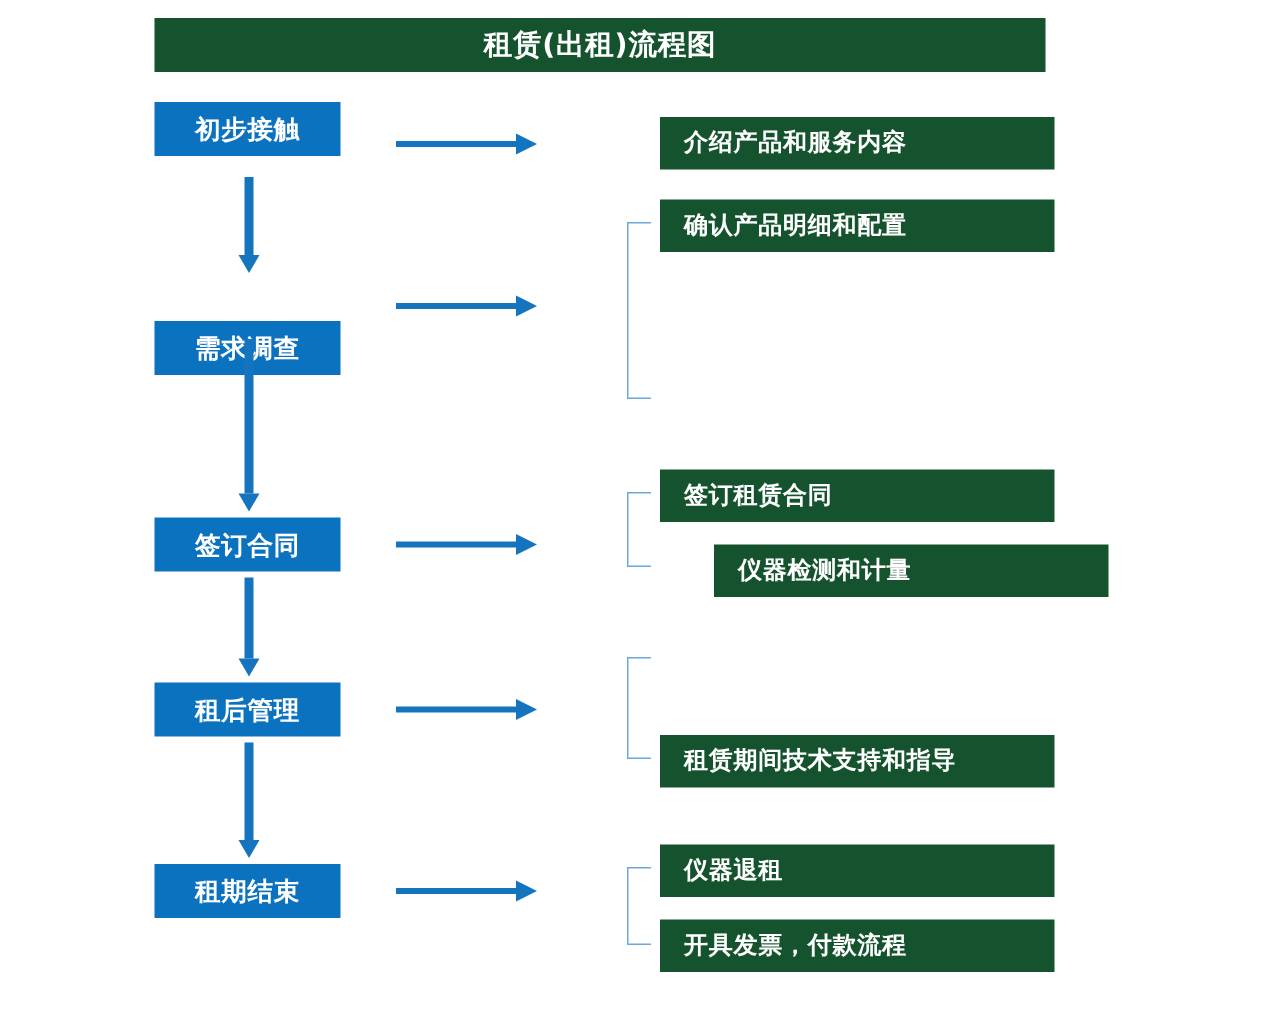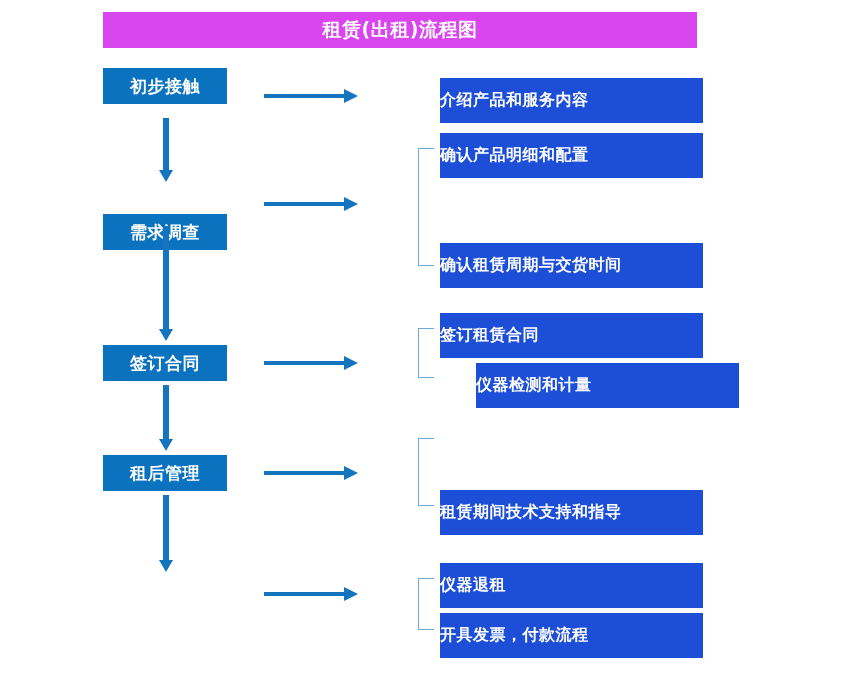--- a/index.html
+++ b/index.html
@@ -18,21 +18,21 @@
     overflow: hidden;
   }
 
   
   .title-bar {
     position: absolute;
     left: 103px;
     top: 12px;
     width: 594px;
     height: 36px;
-    background: #d946ef;
+    background: #14532d;
     color: #ffffff;
     display: flex;
     align-items: center;
     justify-content: center;
     font-size: 19px;
     font-weight: bold;
     letter-spacing: 0.5px;
   }
 
   
@@ -49,28 +49,28 @@
     font-size: 17px;
     font-weight: bold;
     letter-spacing: 0.5px;
   }
 
   
   .detail-box {
     position: absolute;
     left: 440px;
     width: 263px;
-    height: 45px;
-    background: #1d4ed8;
+    height: 35px;
+    background: #14532d;
     color: #ffffff;
     display: flex;
     align-items: center;
     font-size: 16px;
     font-weight: bold;
-    padding-left: 0;
+    padding-left: 16px;
     box-sizing: border-box;
     letter-spacing: 0.5px;
   }
 
   
   .h-arrow {
     position: absolute;
     left: 264px;
     width: 94px;
     height: 14px;
@@ -135,20 +135,21 @@
 <body>
 
 <div id="canvas">
 
   <div class="title-bar">租赁(出租)流程图</div>
 
   <div class="stage-box" style="top:68px;">初步接触</div>
   <div class="stage-box" style="top:186px;margin-top:28px;">需求调查</div>
   <div class="stage-box" style="top:345px;">签订合同</div>
   <div class="stage-box" style="top:455px;">租后管理</div>
+  <div class="stage-box" style="top:576px;">租期结束</div>
 
   <div class="v-arrow" style="top:118px; height:64px;">
     <div class="shaft" style="height:52px;"></div>
     <div class="head" style="top:52px;"></div>
   </div>
   <div class="v-arrow" style="top:226px; height:115px;">
     <div class="shaft" style="height:103px;"></div>
     <div class="head" style="top:103px;"></div>
   </div>
   <div class="v-arrow" style="top:385px; height:66px;">
@@ -181,20 +182,19 @@
       <div class="head"></div>
   </div>
 
   <div class="bracket" style="top:148px; height:118px;"></div>
   <div class="bracket" style="top:328px; height:50px;"></div>
   <div class="bracket" style="top:438px; height:68px;"></div>
   <div class="bracket" style="top:578px; height:52px;"></div>
 
   <div class="detail-box" style="top:78px;">介绍产品和服务内容</div>
   <div class="detail-box" style="top:133px;">确认产品明细和配置</div>
-  <div class="detail-box" style="top:243px;">确认租赁周期与交货时间</div>
   <div class="detail-box" style="top:313px;">签订租赁合同</div>
   <div class="detail-box" style="top:363px;margin-left:36px;">仪器检测和计量</div>
   <div class="detail-box" style="top:563px;">仪器退租</div>
   <div class="detail-box" style="top:490px;">租赁期间技术支持和指导</div>
   <div class="detail-box" style="top:613px;">开具发票，付款流程</div>
 
 </div>
 
 </body></html>

